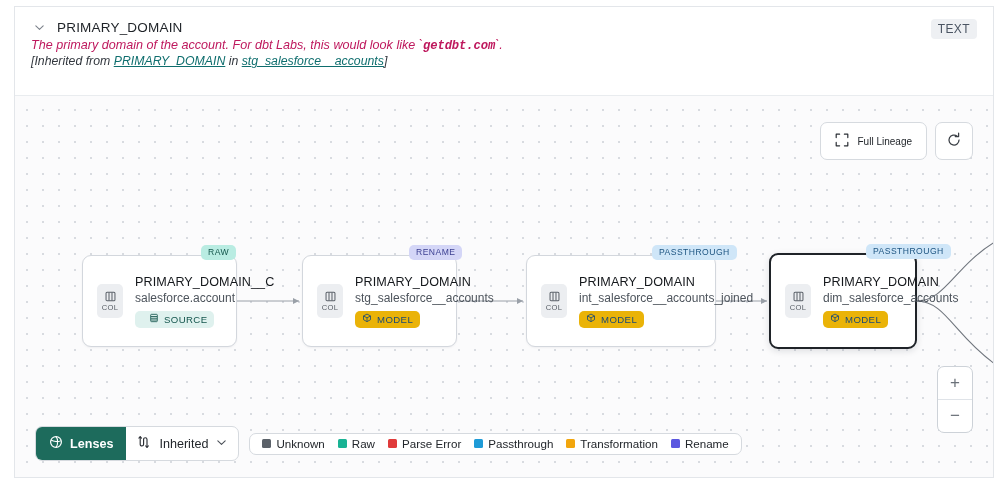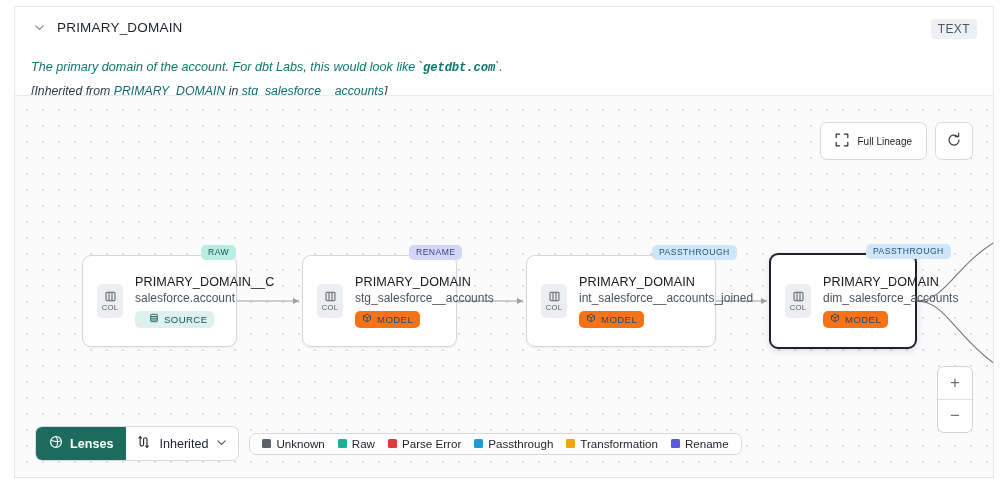--- a/index.html
+++ b/index.html
@@ -26,29 +26,29 @@
   .title{
     font-size:13.5px;color:#1f2328;letter-spacing:.2px;
     font-family:"Liberation Sans",sans-serif;
   }
   .text-badge{
     position:absolute;right:16px;top:12px;
     background:#eef0f3;color:#4b5563;border-radius:4px;
     font-size:12px;letter-spacing:.4px;padding:3px 7px;
   }
   .desc{
-    margin-top:24px;font-style:italic;font-size:12.6px;color:#0f766e;
+    margin-top:2px;font-style:italic;font-size:12.6px;color:#be185d;
     font-family:"Liberation Sans",sans-serif;line-height:1.35;
   }
   .desc .mono{
     font-family:"Liberation Mono","DejaVu Sans Mono",monospace;
     font-style:italic;font-weight:bold;font-size:12.2px;letter-spacing:-.1px;
   }
   .inherit{
-    margin-top:8px;font-style:italic;font-size:12.3px;color:#33383f;
+    margin-top:0;font-style:italic;font-size:12.3px;color:#33383f;
   }
   .inherit a{color:#0f6e6e;text-decoration:underline;font-style:italic;}
 
   
   .canvas{
     position:absolute;left:0;right:0;top:88px;bottom:0;
     background-color:#fbfbfc;
     background-image:radial-gradient(#d8dbe0 1px, transparent 1.1px);
     background-size:16px 16px;background-position:4px 6px;
     border-top:1px solid #e9ecef;
@@ -79,21 +79,21 @@
   }
   .colbox .lbl{font-size:7.6px;letter-spacing:.3px;color:#5a6068;line-height:1;}
   .ninfo{margin-left:12px;display:flex;flex-direction:column;gap:2px;min-width:0;}
   .ncol{font-size:12.6px;color:#15181c;letter-spacing:.1px;white-space:nowrap;}
   .ntbl{font-size:12px;color:#4d545c;white-space:nowrap;}
   .pill{
     margin-top:4px;align-self:flex-start;display:flex;align-items:center;gap:5px;
     border-radius:5px;padding:2.5px 7px;font-size:9.6px;letter-spacing:.4px;
   }
   .pill.source{background:#dff1ee;color:#13544c;padding-left:14px;}
-  .pill.model{background:#f97316;color:#1b4a75;}
+  .pill.model{background:#eab308;color:#1b4a75;}
   .tag{
     position:absolute;top:-11px;border-radius:5px;padding:2.5px 7px;
     font-size:8.6px;letter-spacing:.45px;line-height:1.15;white-space:nowrap;
   }
   .tag.raw{background:#b9ece2;color:#14564c;}
   .tag.rename{background:#d4d6f7;color:#3b3f91;}
   .tag.passthrough{background:#cfe6f8;color:#1d5480;}
 
   
   .zoomctl{

